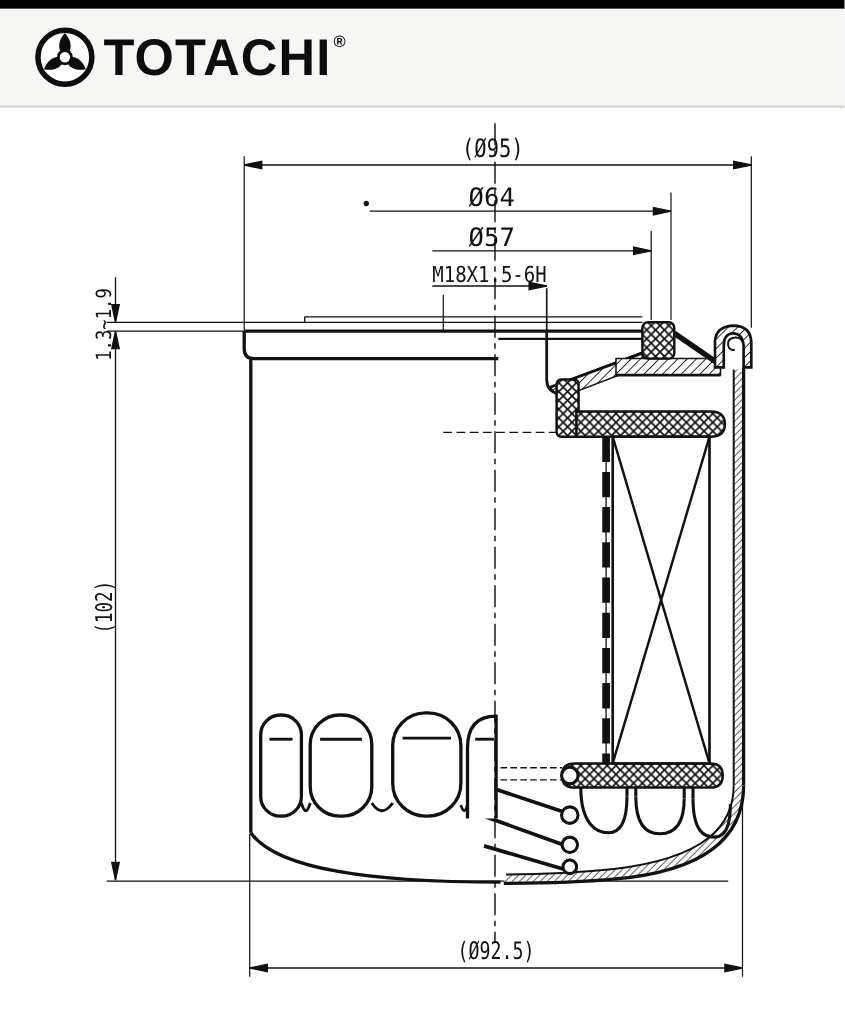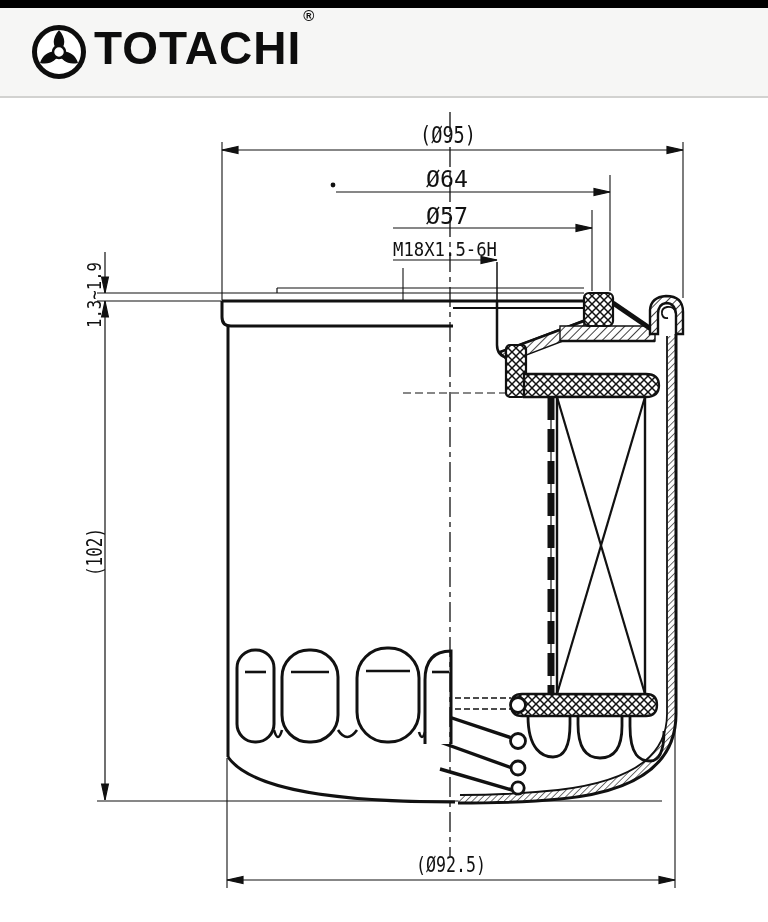--- a/index.html
+++ b/index.html
@@ -1,21 +1,21 @@
 <!DOCTYPE html>
 <html><head>
 <meta charset="utf-8">
 <style>
   html,body{margin:0;padding:0;background:#ffffff;}
   .page{position:relative;width:768px;height:922px;background:#fdfdfd;overflow:hidden;
         font-family:"Liberation Sans", sans-serif;}
   .topbar{position:absolute;left:0;top:0;width:768px;height:8px;background:#000;}
   .header{position:absolute;left:0;top:8px;width:768px;height:88px;background:#f6f6f5;
           border-bottom:2px solid #d2d2d0;display:flex;align-items:center;}
-  .brand{display:flex;margin-left:28px;}
+  .brand{display:flex;align-items:center;margin-left:28px;}
   .brand-text{font-weight:bold;font-size:46px;letter-spacing:1px;color:#0d0d0d;
               margin-left:4px;transform:scaleY(1.02);}
   .reg{font-size:15px;font-weight:bold;color:#0d0d0d;vertical-align:top;
        position:relative;top:-14px;left:2px;}
   .partnum{position:absolute;right:30px;top:22px;font-weight:bold;font-size:45px;
            color:#0d0d0d;letter-spacing:1px;}
   .drawing-wrap{position:absolute;left:0;top:98px;width:768px;height:824px;background:#fff;}
   svg text{fill:#111;}
 </style>
 </head>

